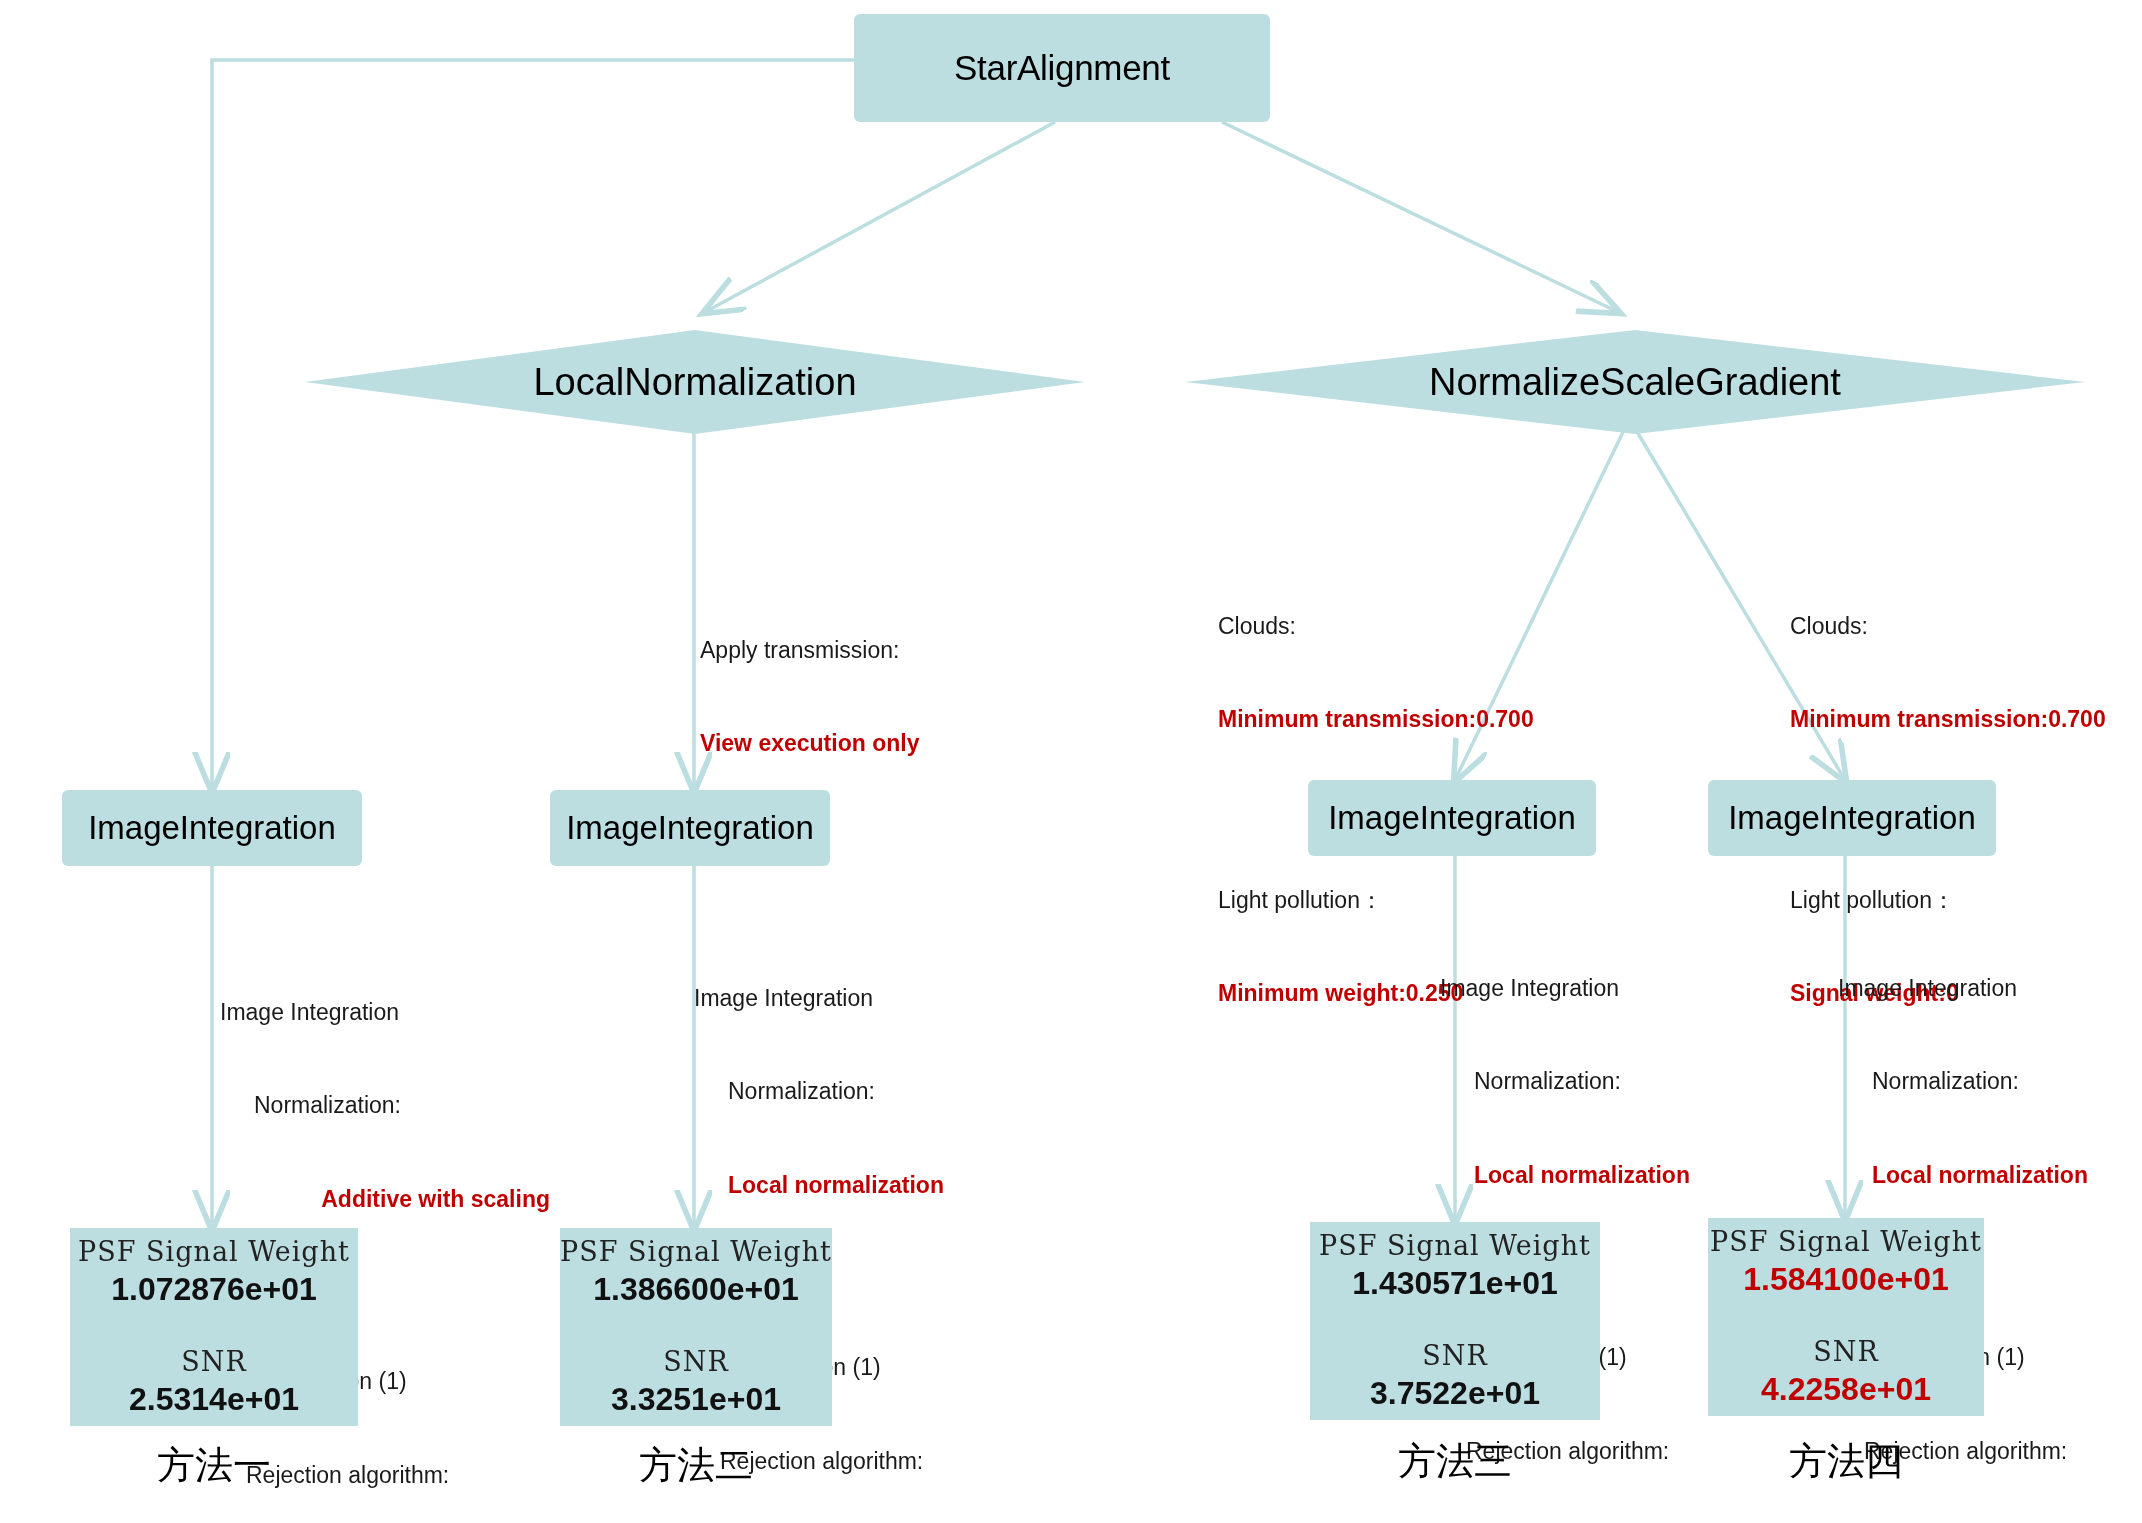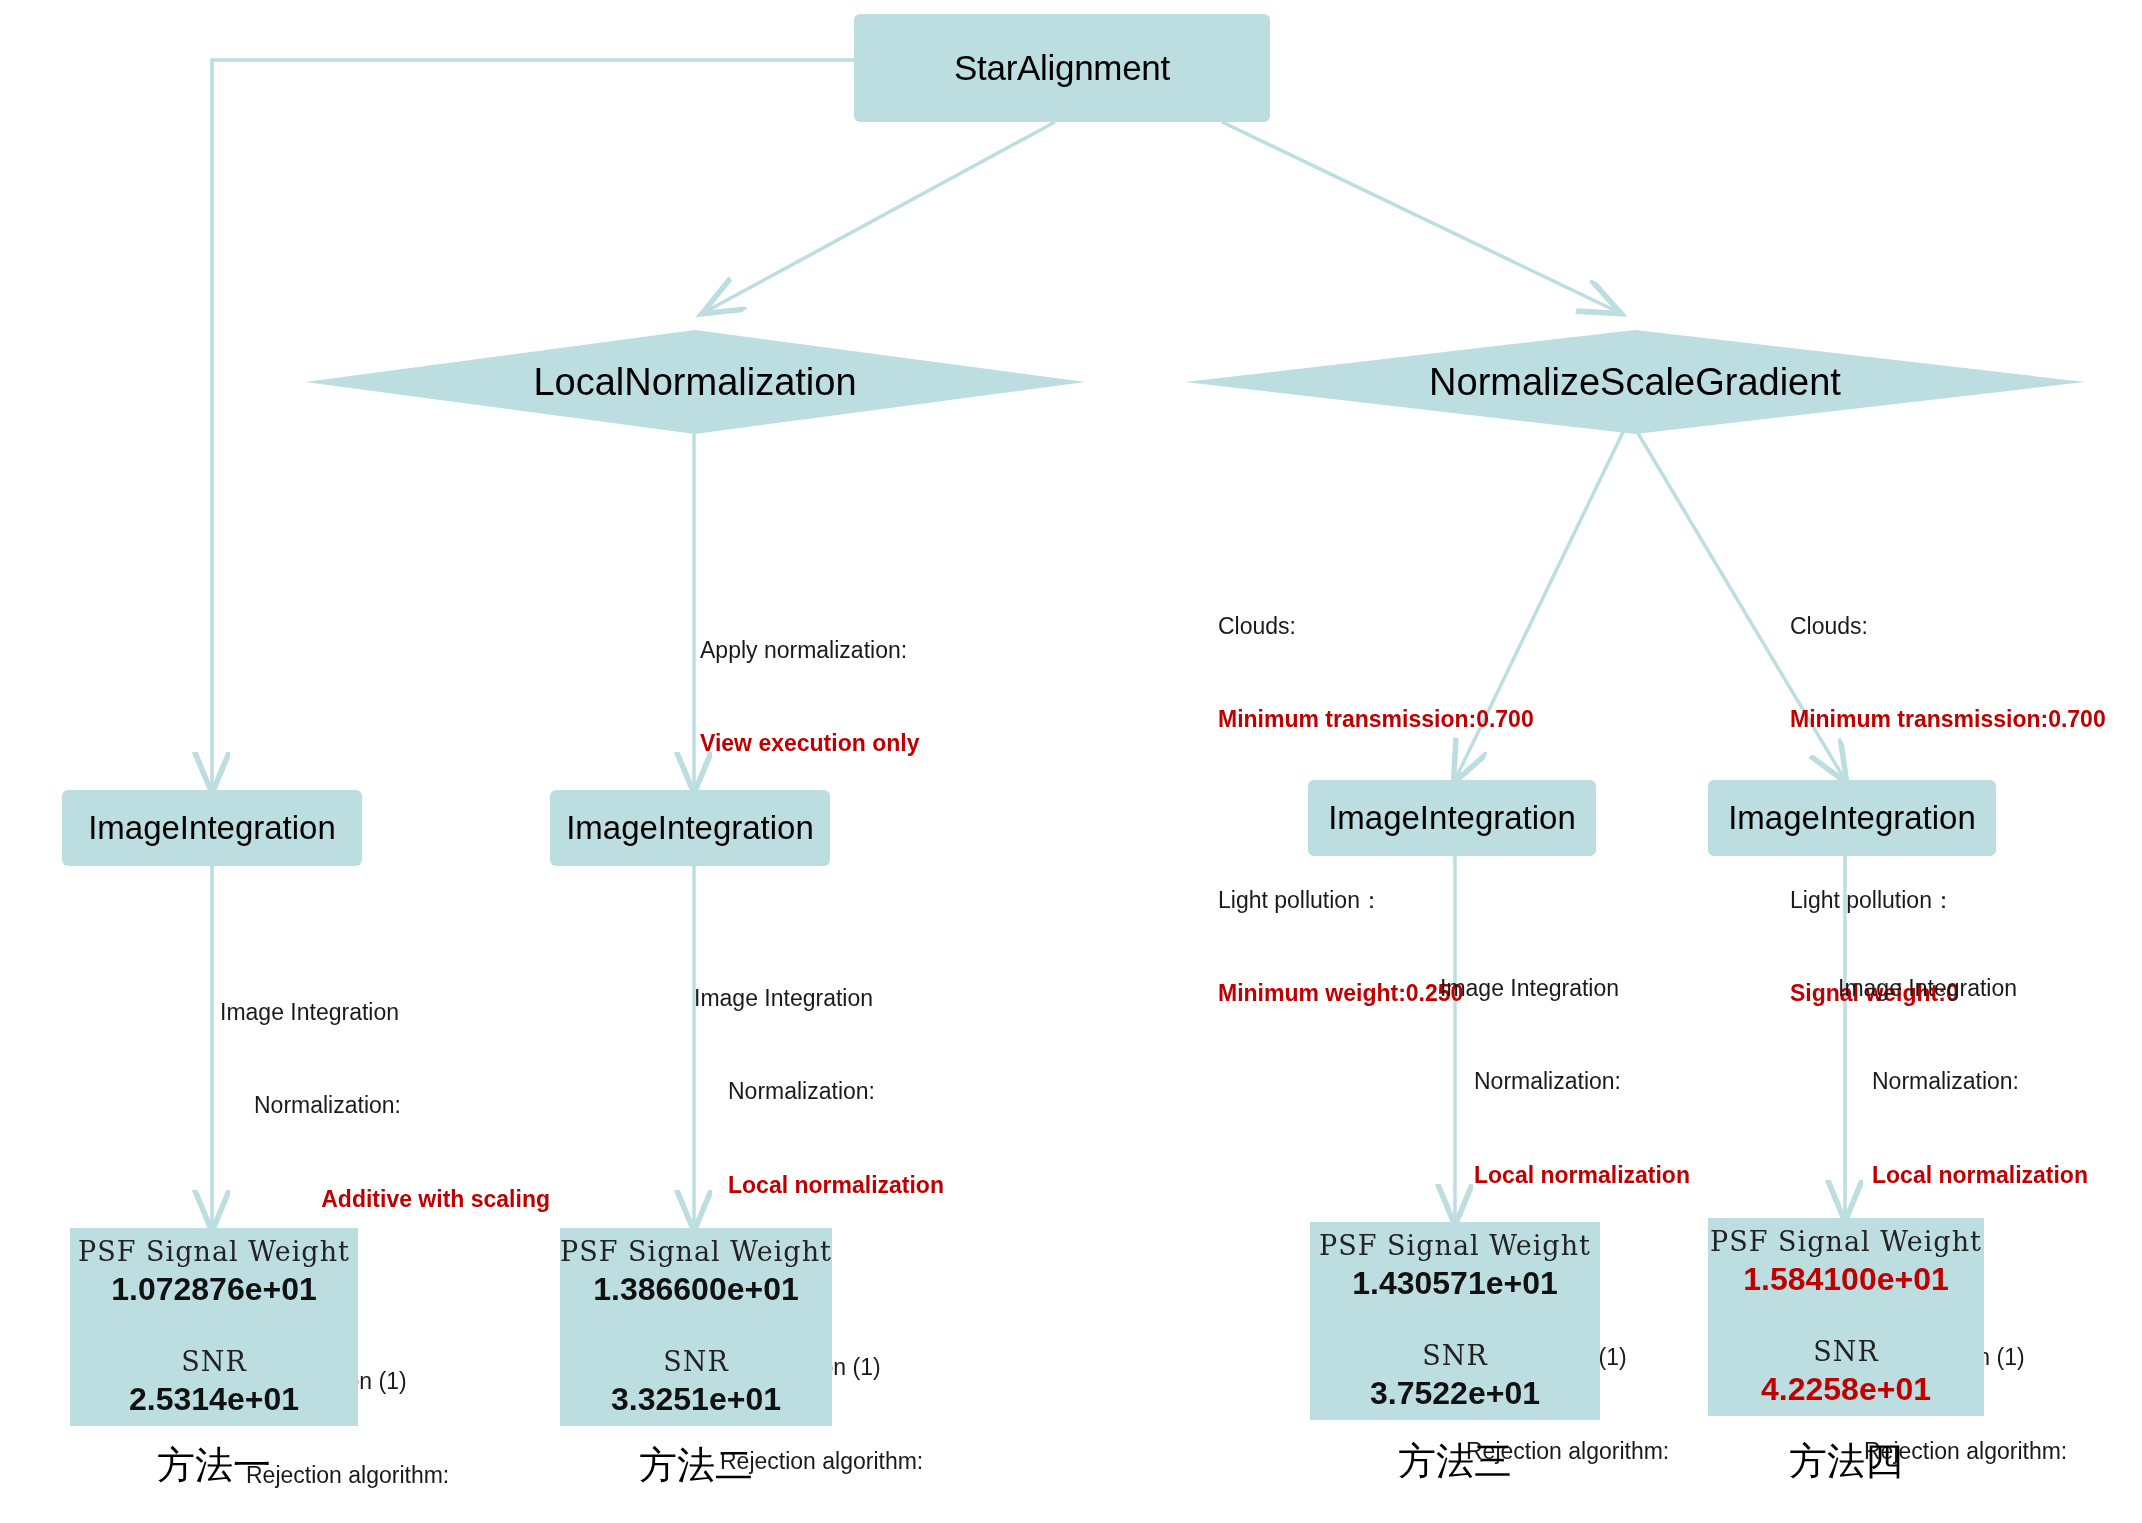--- a/index.html
+++ b/index.html
@@ -160,21 +160,21 @@
   </div>
 
   <div class="diamond-wrap" style="left:305px; top:330px; width:780px; height:104px;">
     <svg width="780" height="104" viewBox="0 0 780 104">
       <polygon points="390,0 780,52 390,104 0,52" fill="#bcdee1"></polygon>
     </svg>
     <div class="diamond-label">LocalNormalization</div>
   </div>
 
   <div class="annot" style="left:700px; top:572px; width:330px;">
-    <div class="k">Apply normalization:</div>
+    <div class="k">Apply transmission:</div>
     <div class="r">View execution only</div>
   </div>
 
   <div class="annot" style="left:1218px; top:548px; width:340px;">
     <div class="k">Clouds:</div>
     <div class="r">Minimum transmission:0.700</div>
     <div style="height:24px"></div>
     <div class="k">Light pollution：</div>
     <div class="r">Minimum weight:0.250</div>
   </div>

